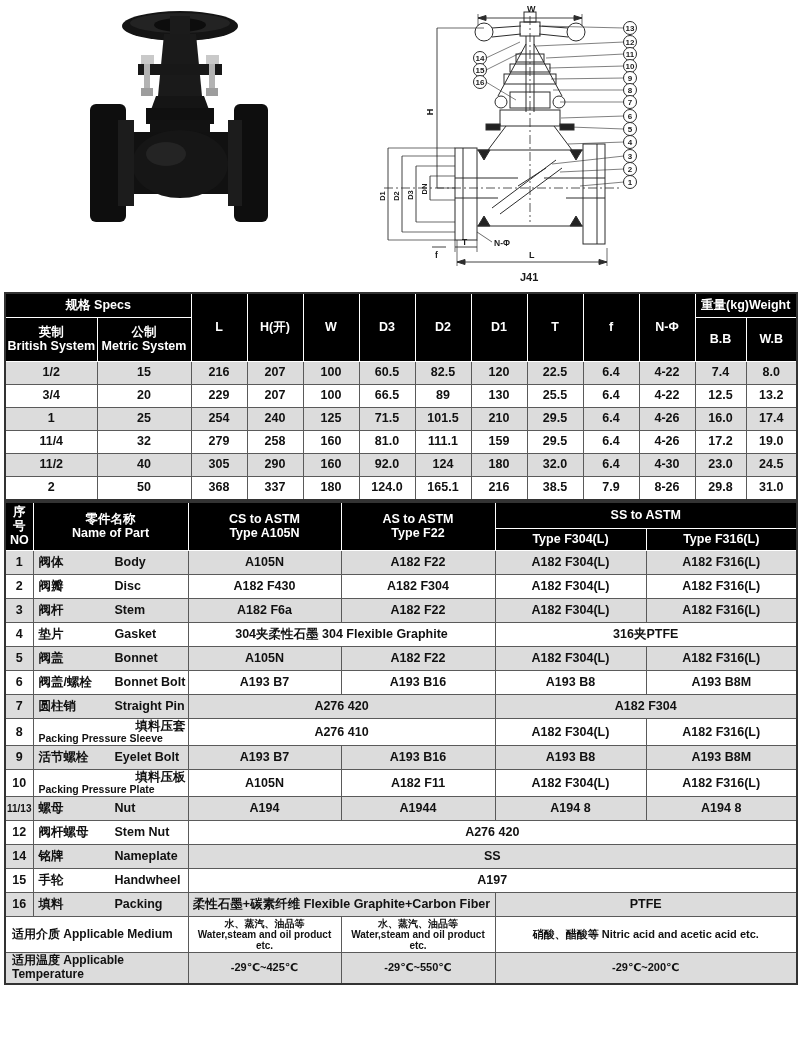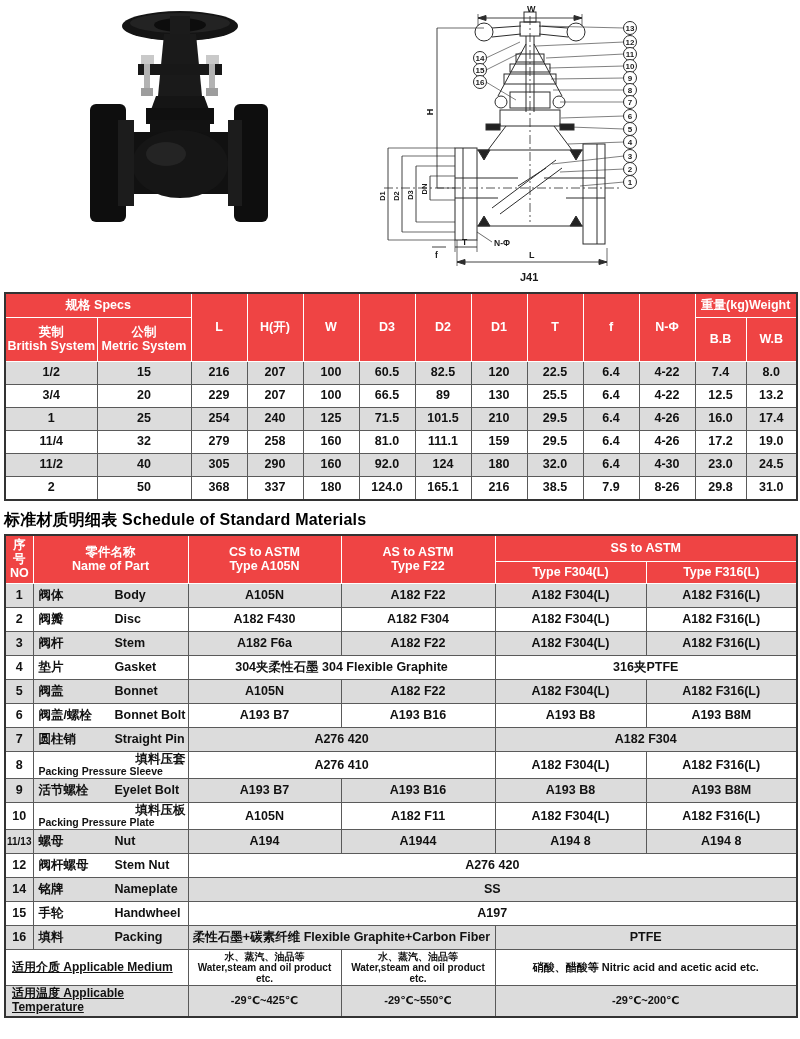--- a/index.html
+++ b/index.html
@@ -9,38 +9,38 @@
   .top{position:relative;height:292px;}
   .photo{position:absolute;left:88px;top:4px;width:180px;height:232px;}
   .drawing{position:absolute;left:380px;top:0;width:420px;height:292px;}
   .drawing text{font-family:"Liberation Sans",sans-serif;font-weight:bold;fill:#1a1a1a;}
   
   .sec-title{margin:2px 4px 3px 4px;font-size:16px;font-weight:800;color:#000;letter-spacing:.2px;}
   
   table{border-collapse:collapse;table-layout:fixed;width:792px;margin:0 4px;
         font-size:12.5px;font-weight:700;}
   table{border:2px solid #333;}
-  th{background:#ef4444;color:#fff;border:1px solid #fff;font-weight:700;
+  th{background:#000000;color:#fff;border:1px solid #fff;font-weight:700;
      text-align:center;vertical-align:middle;white-space:pre-line;line-height:1.15;padding:2px 1px;}
   td{border:1px solid #5a5a5a;text-align:center;vertical-align:middle;padding:1px 2px;line-height:1.15;}
   tr.gray td{background:#dcdcdc;}
   tr.white td{background:#ffffff;}
   
   #dim-table td{height:20px;font-size:12.5px;}
   #dim-table th{font-size:12.5px;}
   
   #mat-table td{height:21px;}
   #mat-table td.name-cell{text-align:left;padding-left:5px;}
   .name{display:flex;flex-wrap:wrap;align-items:center;}
   .name .cn{width:76px;}
   .name .en{text-align:center;}
   tr.stackrow .name .cn{width:100%;line-height:1.05;text-align:right;}
   tr.stackrow .name .en{font-size:10.5px;line-height:1.05;}
   td.small-no{font-size:10px;padding:0;text-align:center;}
-  td.flabel{text-align:left;padding-left:6px;font-size:12px;text-decoration:underline;}
+  td.flabel{text-align:left;padding-left:6px;font-size:12px;}
   td.multi{white-space:pre-line;font-size:11px;line-height:1.05;margin-left:48px;}
   td.medcell{white-space:pre-line;font-size:10px;line-height:1.1;margin-top:40px;}
 </style>
 </head>
 <body>
 
 <div class="page">
 
   <div class="top">
 
@@ -350,21 +350,20 @@
           <td>216</td>
           <td>38.5</td>
           <td>7.9</td>
           <td>8-26</td>
           <td>29.8</td>
           <td>31.0</td>
         </tr>
       </tbody>
   </table>
 
-  <h2 class="sec-title" style="margin-top:9px">标准材质明细表 Schedule of Standard Materials</h2>
 
   <table id="mat-table">
     <colgroup>
       <col style="width:28px">
         <col style="width:155px">
         <col style="width:153px">
       <col style="width:154px">
         <col style="width:151px">
         <col style="width:151px">
     </colgroup>

